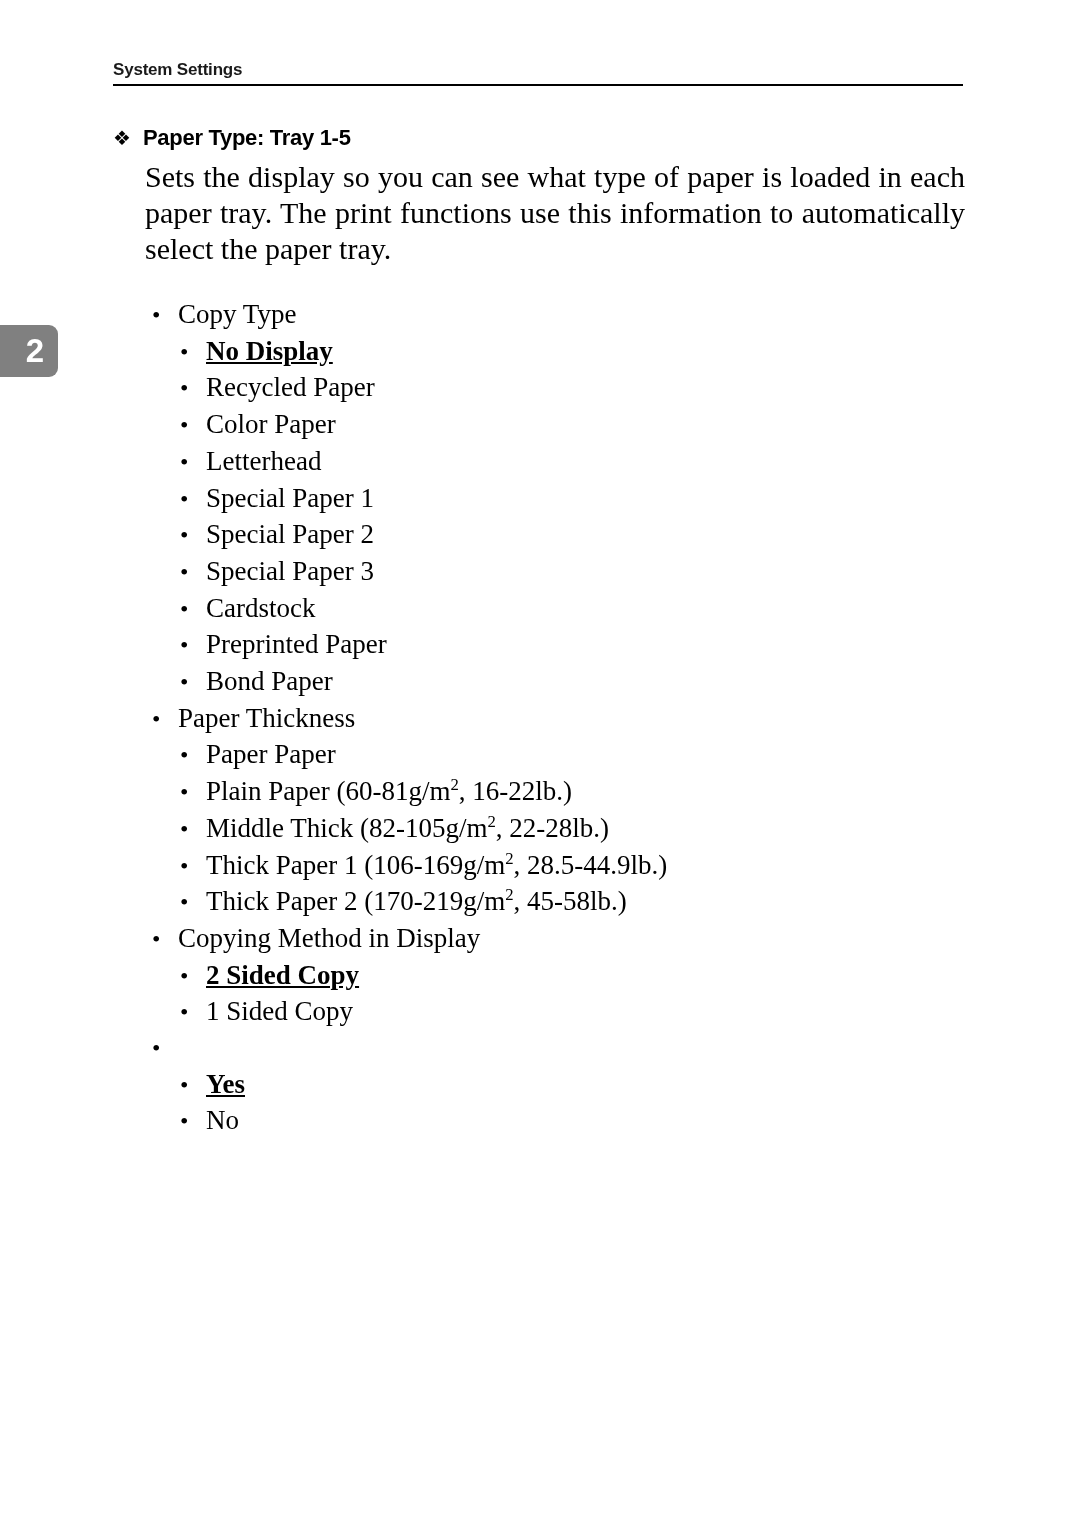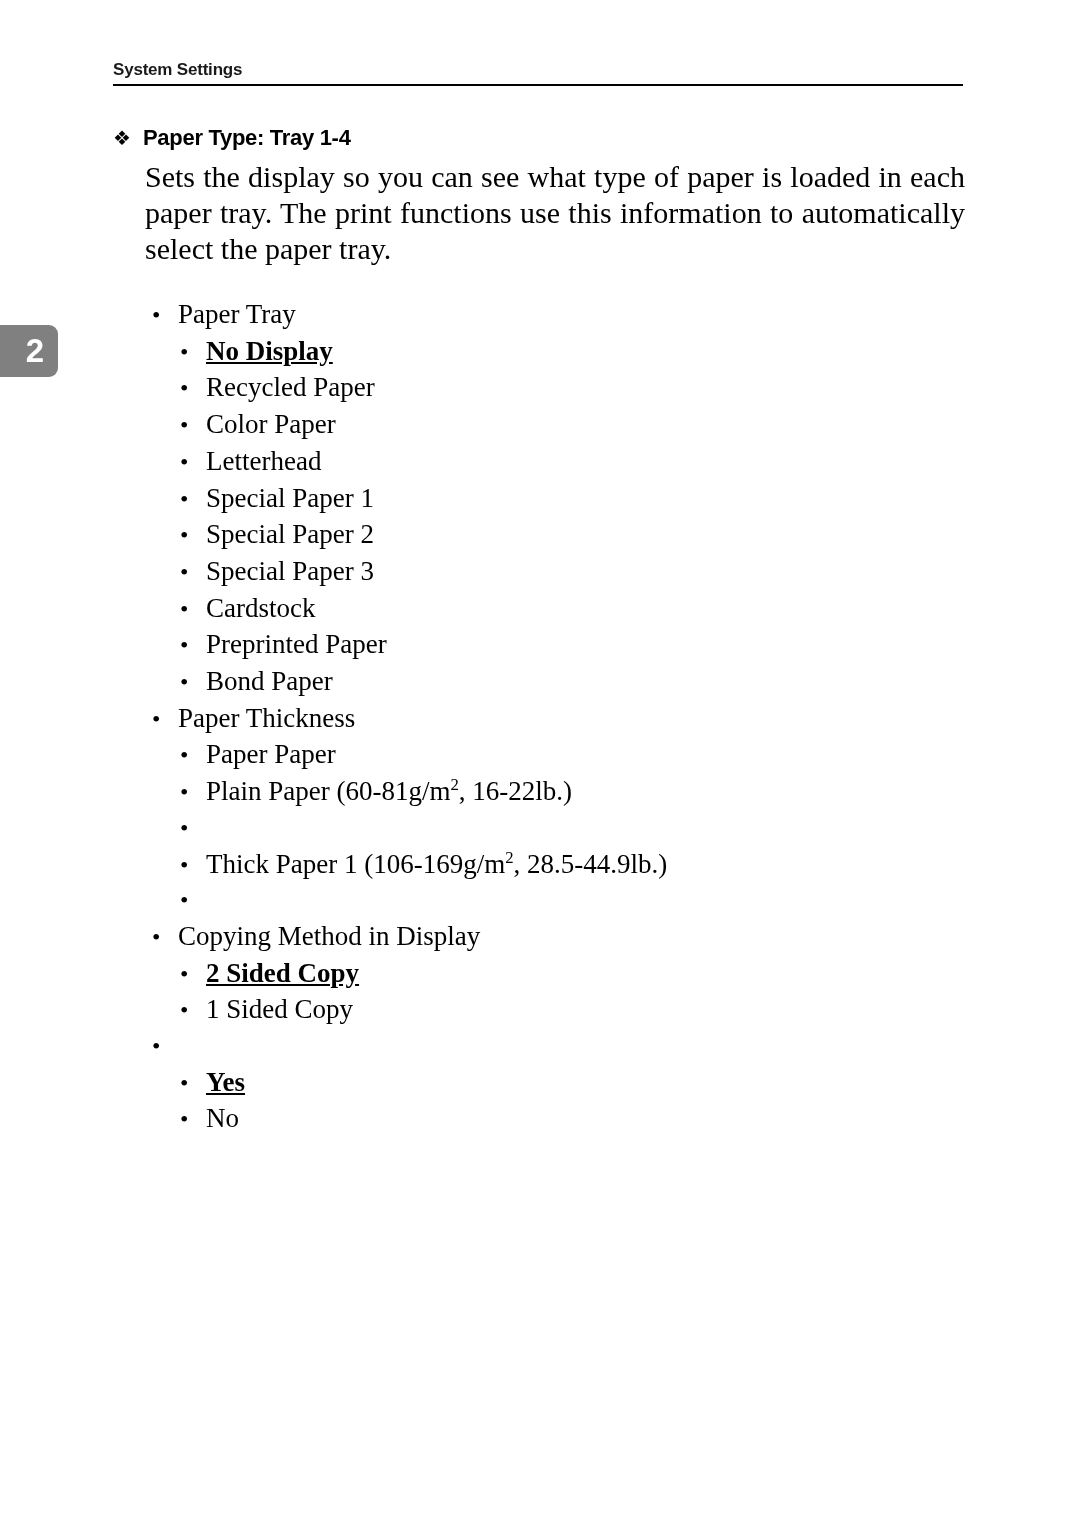--- a/index.html
+++ b/index.html
@@ -159,29 +159,29 @@
   </div>
 
   <div class="chapter-tab">
     <span>2</span>
   </div>
 
   <div class="section">
 
     <div class="section-heading">
       <span class="heading-bullet">❖</span>
-      <span>Paper Type: Tray 1-4</span>
+      <span>Paper Type: Tray 1-5</span>
     </div>
 
     <p class="intro">Sets the display so you can see what type of paper is loaded in each paper tray. The print functions use this information to automatically select the paper tray.</p>
 
     <div class="list" id="bullet-list">
         <div class="li lvl1">
           <span class="bt">•</span>
-          <span class="tx">Paper Tray</span>
+          <span class="tx">Copy Type</span>
         </div>
         <div class="li lvl2 bold">
           <span class="bt">•</span>
           <span class="tx">No Display</span>
         </div>
         <div class="li lvl2">
           <span class="bt">•</span>
           <span class="tx">Recycled Paper</span>
         </div>
         <div class="li lvl2">
@@ -223,27 +223,29 @@
         <div class="li lvl2">
           <span class="bt">•</span>
           <span class="tx">Paper Paper</span>
         </div>
         <div class="li lvl2">
           <span class="bt">•</span>
           <span class="tx">Plain Paper (60-81g/m<sup>2</sup>, 16-22lb.)</span>
         </div>
         <div class="li lvl2">
           <span class="bt">•</span>
+          <span class="tx">Middle Thick (82-105g/m<sup>2</sup>, 22-28lb.)</span>
         </div>
         <div class="li lvl2">
           <span class="bt">•</span>
           <span class="tx">Thick Paper 1 (106-169g/m<sup>2</sup>, 28.5-44.9lb.)</span>
         </div>
         <div class="li lvl2">
           <span class="bt">•</span>
+          <span class="tx">Thick Paper 2 (170-219g/m<sup>2</sup>, 45-58lb.)</span>
         </div>
         <div class="li lvl1">
           <span class="bt">•</span>
           <span class="tx">Copying Method in Display</span>
         </div>
         <div class="li lvl2 bold">
           <span class="bt">•</span>
           <span class="tx">2 Sided Copy</span>
         </div>
         <div class="li lvl2">

